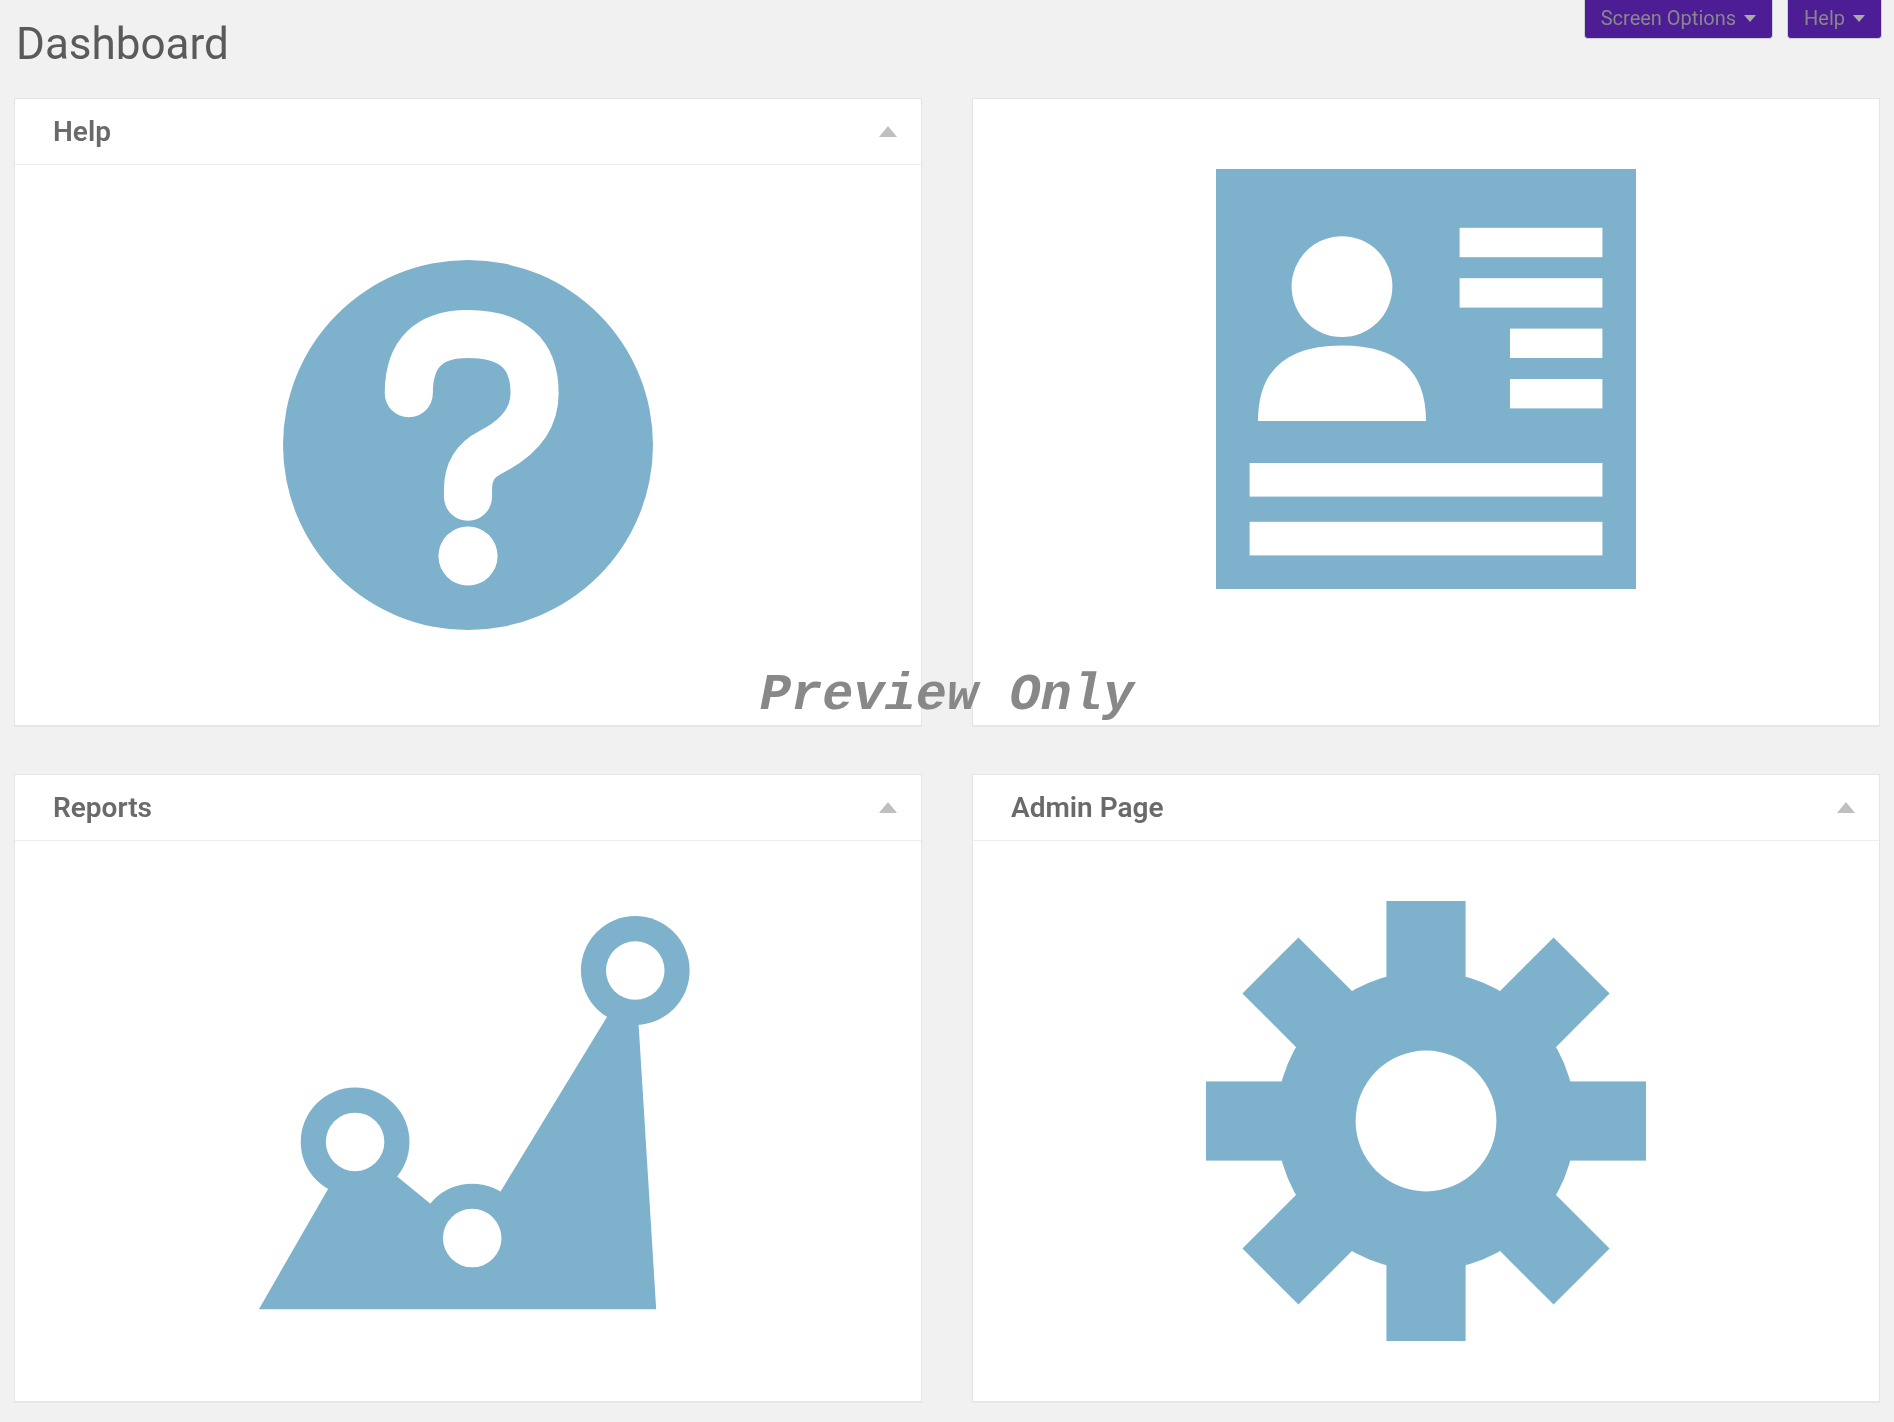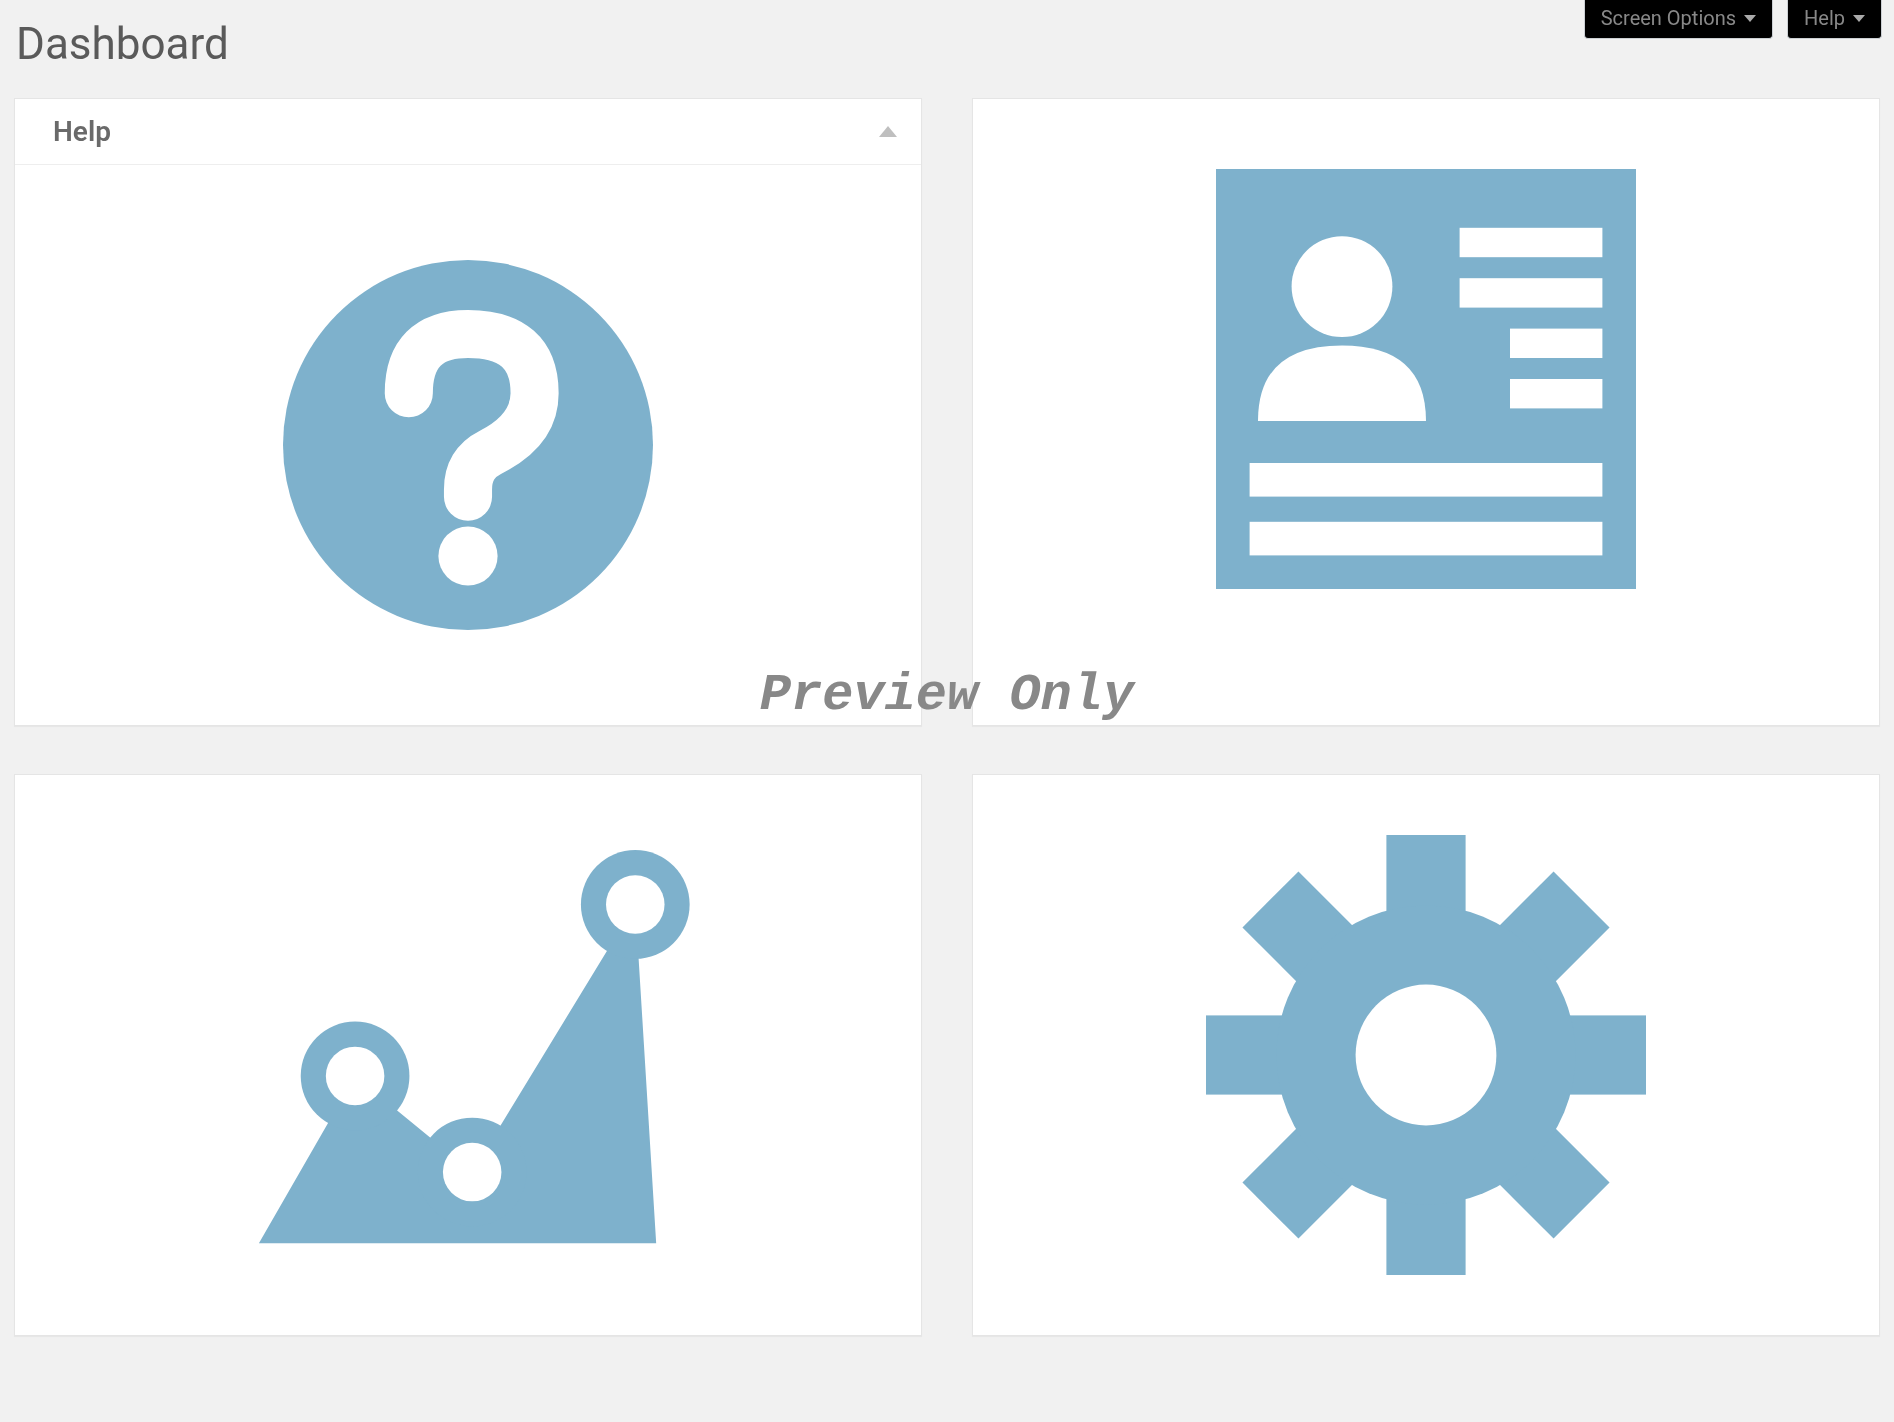--- a/index.html
+++ b/index.html
@@ -16,21 +16,21 @@
       overflow: hidden;
     }
     .topbar {
       position: absolute;
       top: 0;
       right: 12px;
       display: flex;
       gap: 14px;
     }
     .top-btn {
-      background: #000000;
+      background: #4c1d95;
       border: 1px solid #ccd0d4;
       border-top: none;
       border-radius: 0 0 4px 4px;
       padding: 6px 16px 8px 16px;
       font-size: 20px;
       color: #888;
       display: flex;
       align-items: center;
       gap: 8px;
       cursor: pointer;
@@ -150,34 +150,42 @@
         <rect x="58" y="26" width="34" height="7" fill="#fff"></rect>
         <rect x="70" y="38" width="22" height="7" fill="#fff"></rect>
         <rect x="70" y="50" width="22" height="7" fill="#fff"></rect>
         <rect x="8" y="70" width="84" height="8" fill="#fff"></rect>
         <rect x="8" y="84" width="84" height="8" fill="#fff"></rect>
       </svg>
     </div>
   </div>
 
   <div class="widget">
+    <div class="widget-header">
+      <span class="widget-title">Reports</span>
+      <span class="collapse-caret"></span>
+    </div>
     <div class="widget-body">
       <svg class="big-icon" width="460" height="420" viewBox="0 0 110 100">
         <polygon points="5,95 28,55 56,78 95,14 100,95" fill="#7eb1cc"></polygon>
         <circle cx="28" cy="55" r="13" fill="#7eb1cc"></circle>
         <circle cx="28" cy="55" r="7" fill="#fff"></circle>
         <circle cx="56" cy="78" r="13" fill="#7eb1cc"></circle>
         <circle cx="56" cy="78" r="7" fill="#fff"></circle>
         <circle cx="95" cy="14" r="13" fill="#7eb1cc"></circle>
         <circle cx="95" cy="14" r="7" fill="#fff"></circle>
       </svg>
     </div>
   </div>
 
   <div class="widget">
+    <div class="widget-header">
+      <span class="widget-title">Admin Page</span>
+      <span class="collapse-caret"></span>
+    </div>
     <div class="widget-body">
       <svg class="big-icon" width="440" height="440" viewBox="0 0 100 100">
         <g transform="translate(50,50)">
           <g fill="#7eb1cc">
             <rect x="-9" y="-50" width="18" height="20"></rect>
             <rect x="-9" y="30" width="18" height="20"></rect>
             <g transform="rotate(45)">
               <rect x="-9" y="-50" width="18" height="20"></rect>
               <rect x="-9" y="30" width="18" height="20"></rect>
             </g>

